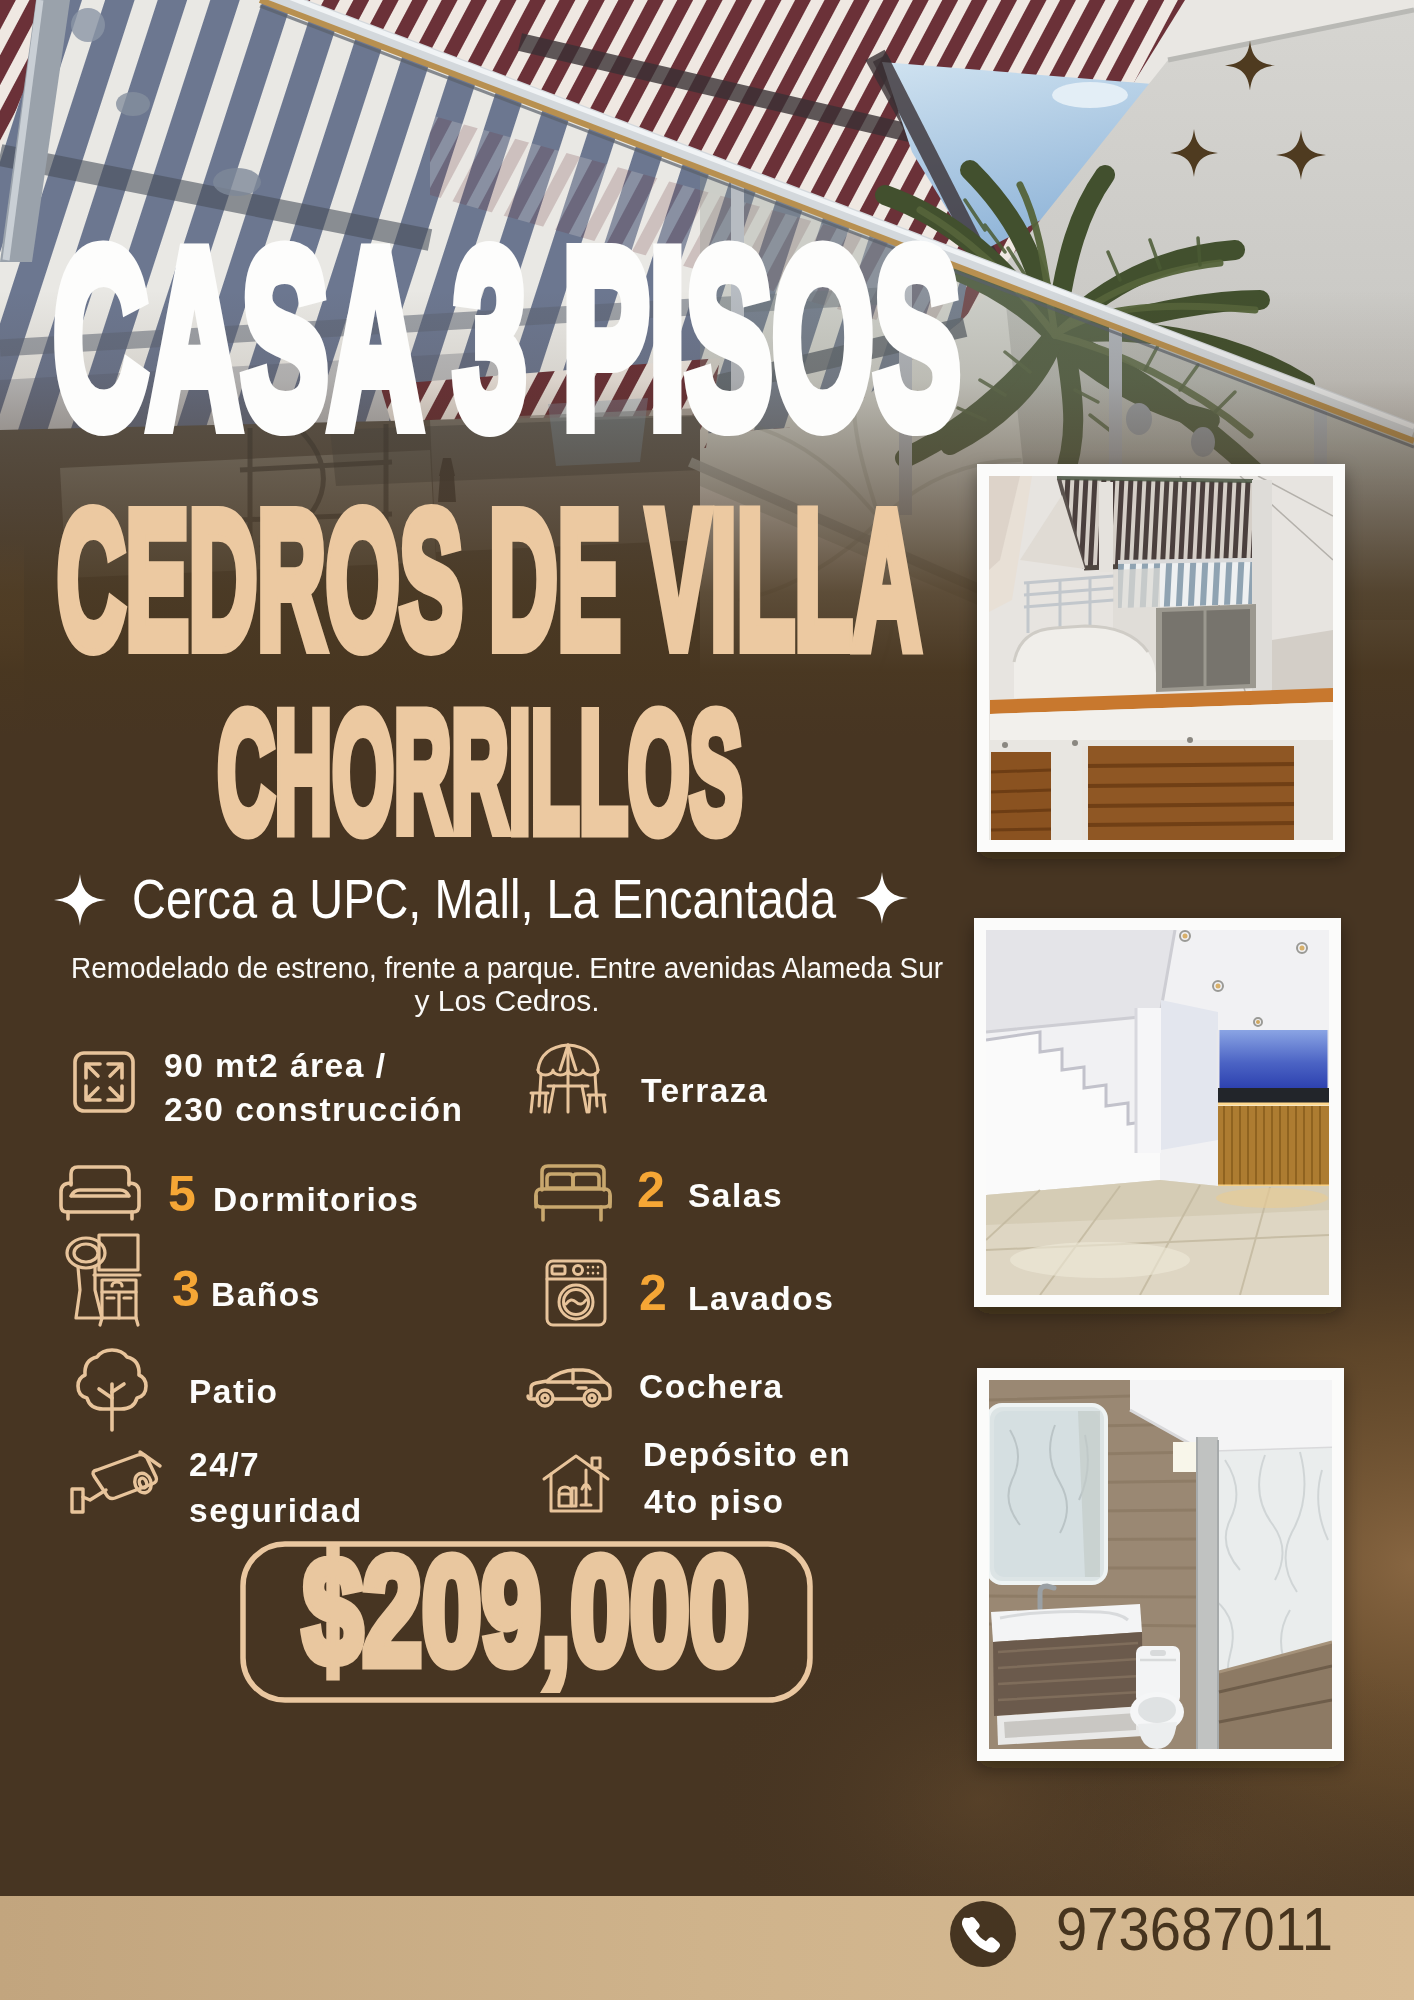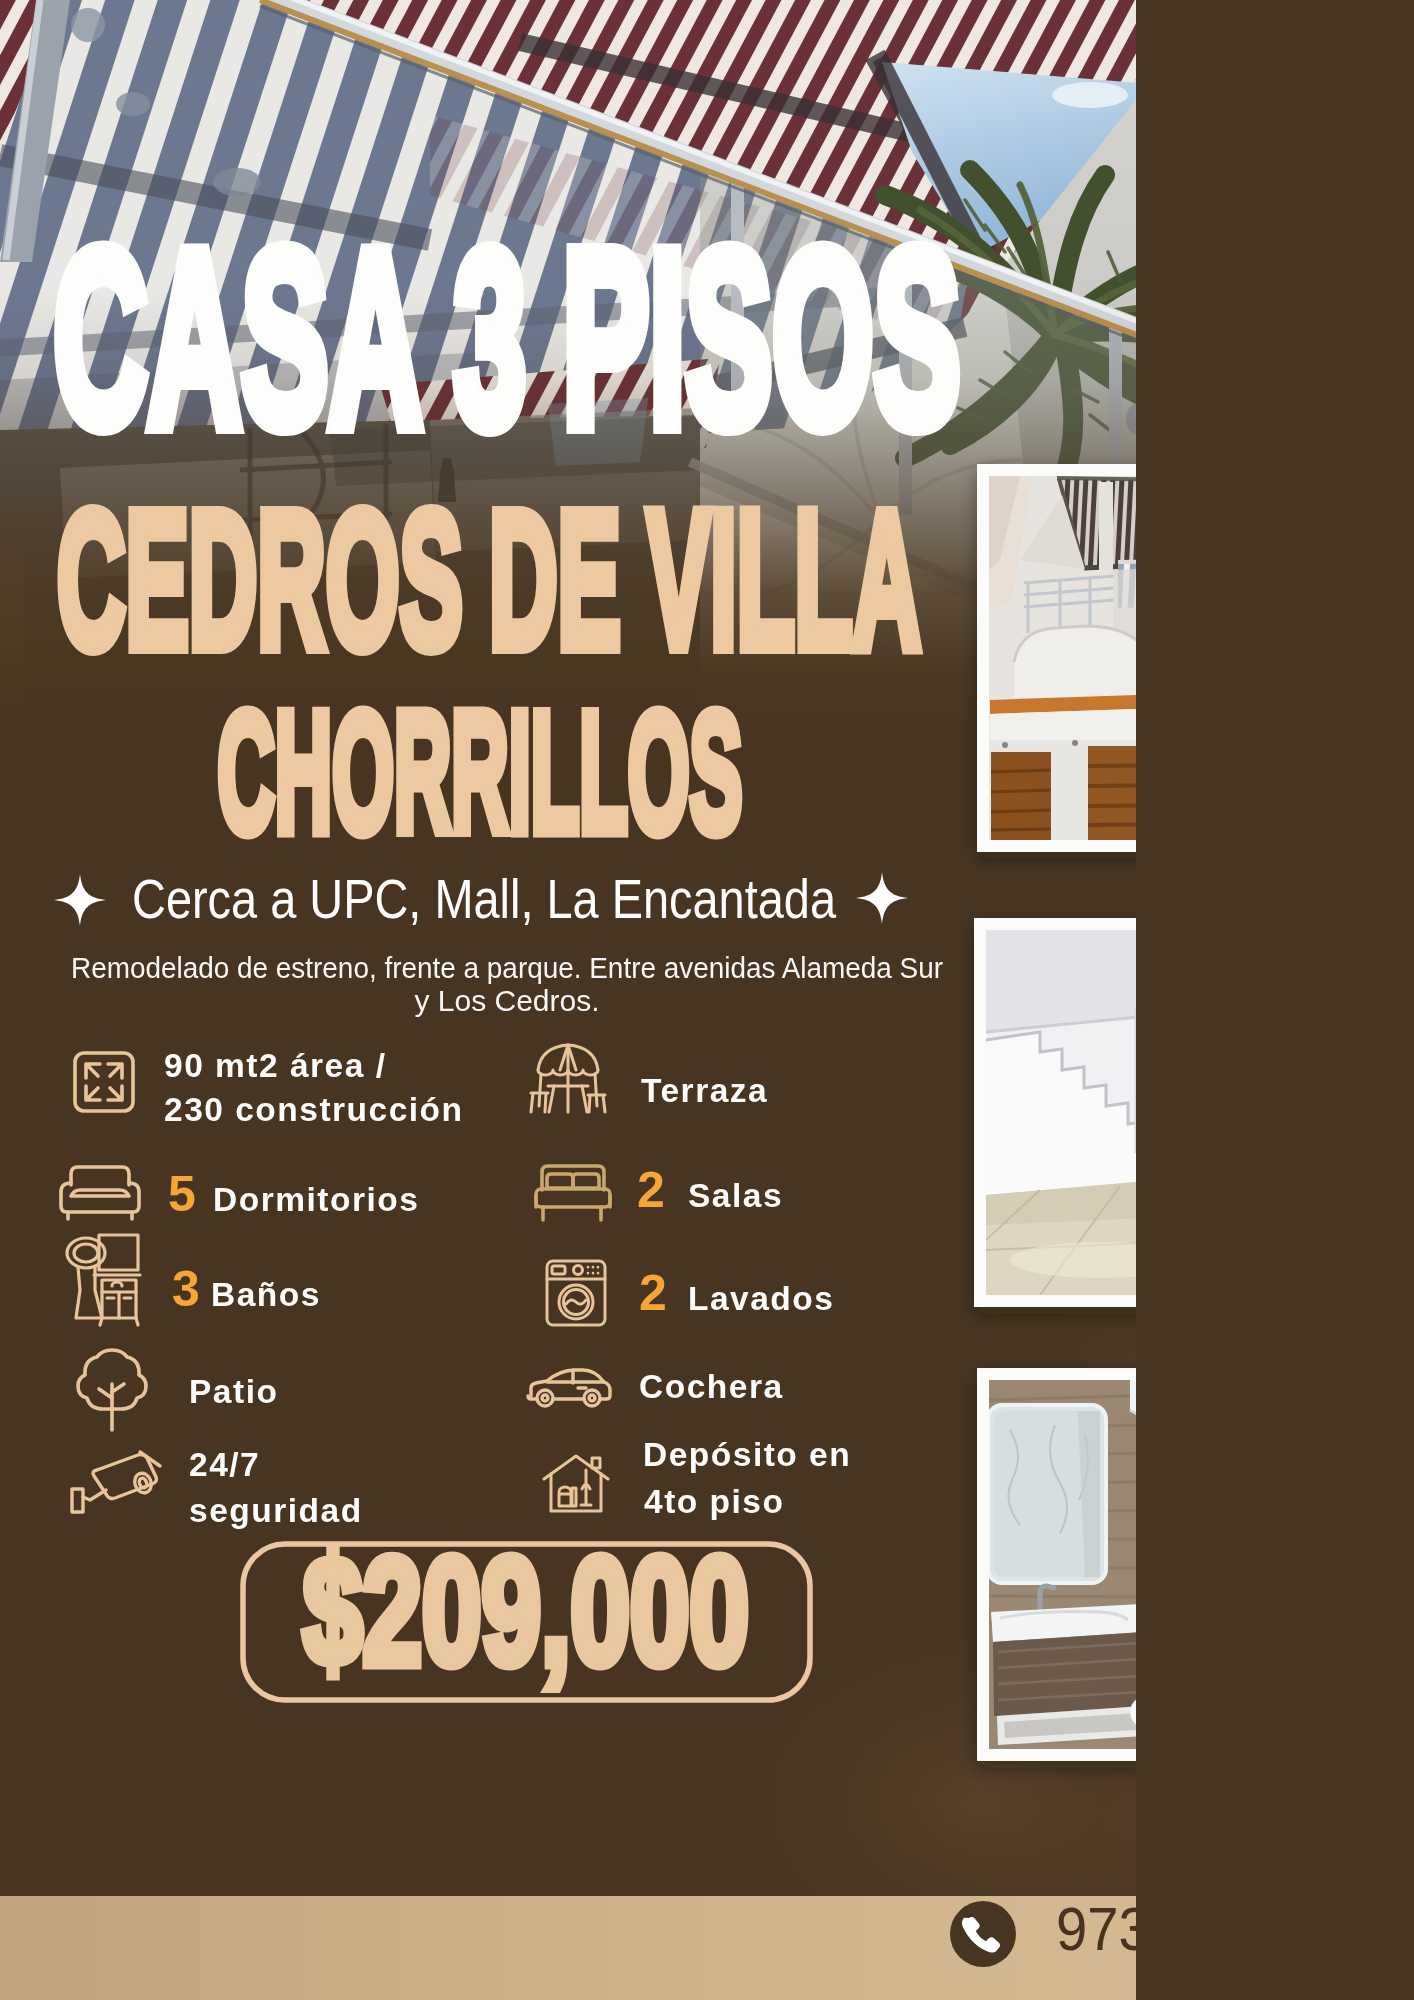--- a/index.html
+++ b/index.html
@@ -1,16 +1,16 @@
 <!DOCTYPE html>
 <html><head>
 <meta charset="utf-8">
 <style>
 html,body{margin:0;padding:0;background:#473522}
-#page{position:relative;width:1136px;height:2000px;overflow:hidden;font-family:"Liberation Sans",sans-serif;background:#473522}
+#page{position:relative;width:1414px;height:2000px;overflow:hidden;font-family:"Liberation Sans",sans-serif;background:#473522}
 #page svg{position:absolute;top:0;left:0;display:block}
 text{font-family:"Liberation Sans",sans-serif}
 </style>
 </head>
 <body>
 <div id="page">
 <svg width="1414" height="2000" viewBox="0 0 1414 2000">
 <defs>
 <pattern id="pSlat" width="50" height="60" patternUnits="userSpaceOnUse" patternTransform="rotate(18)">
   <rect width="50" height="60" fill="#e9e8e4"></rect>

